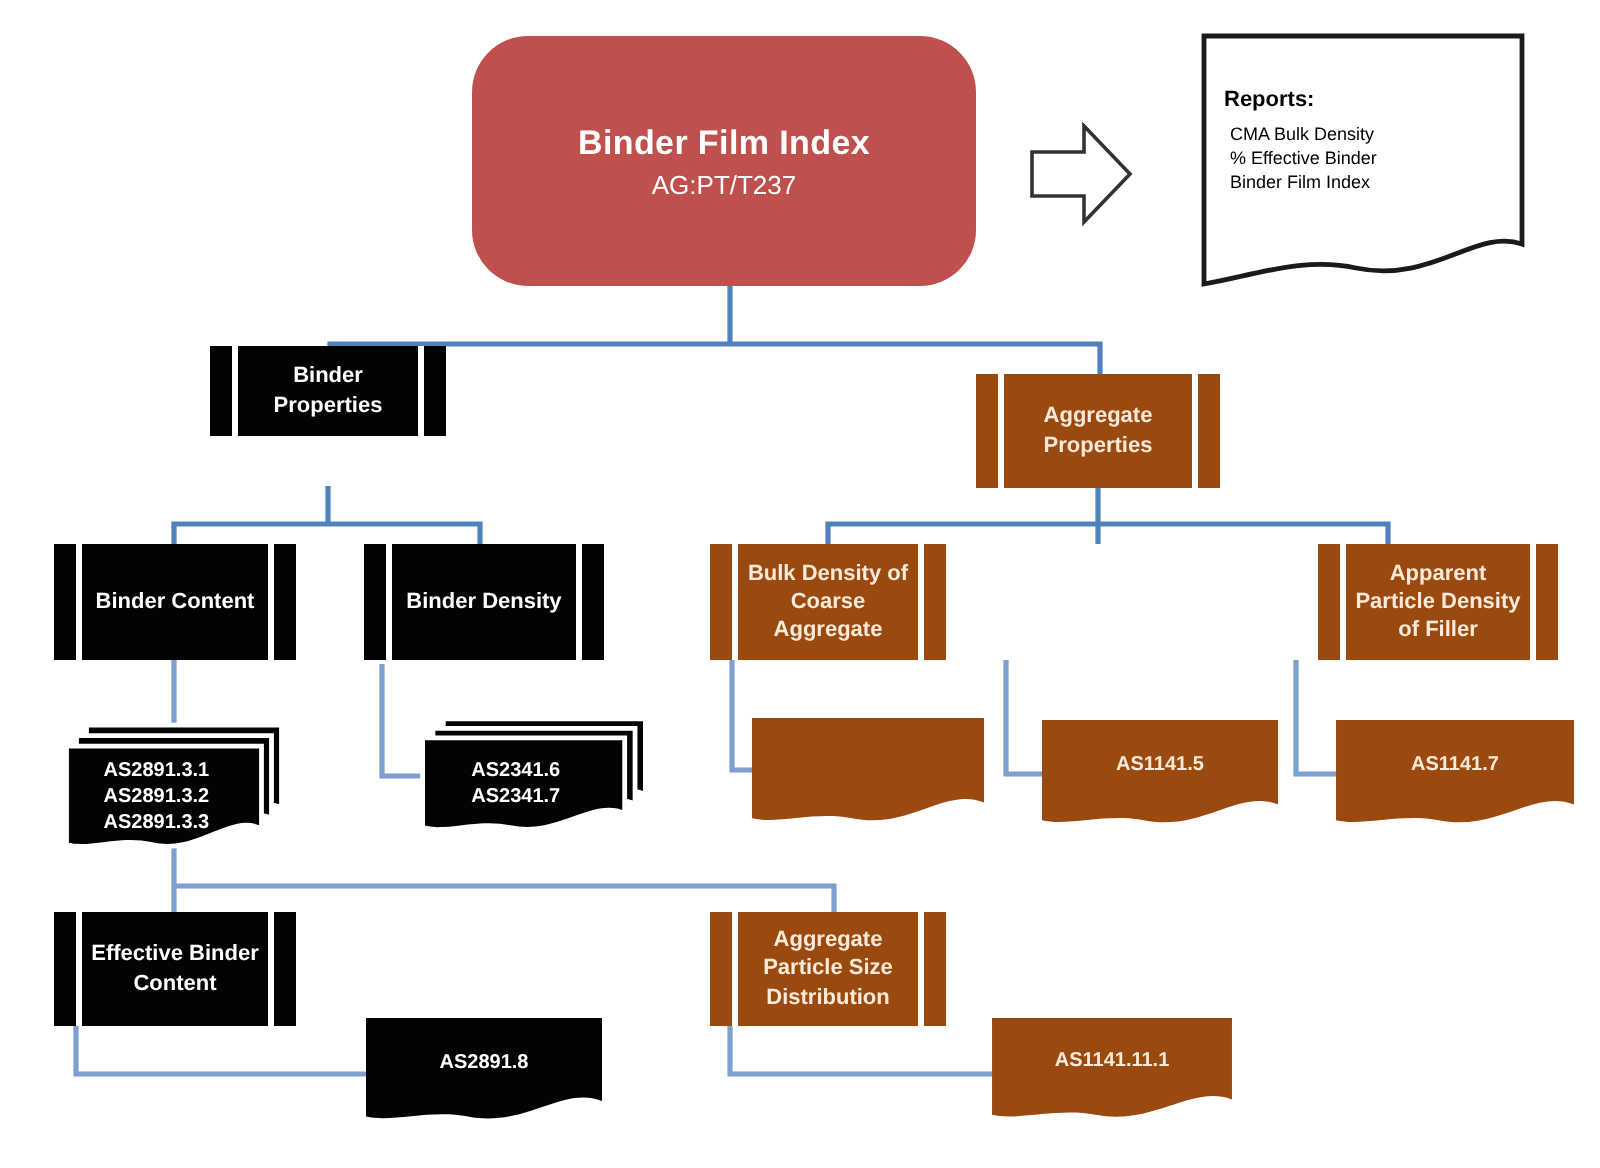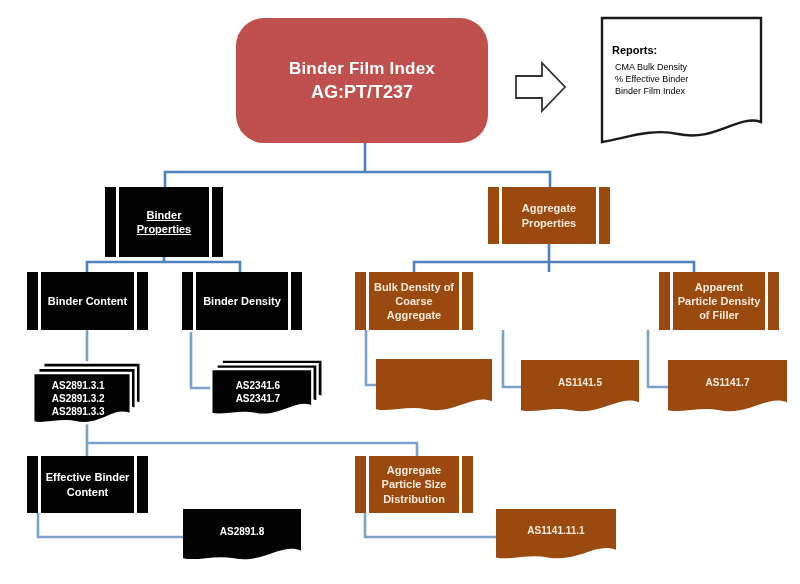--- a/index.html
+++ b/index.html
@@ -7,21 +7,21 @@
        font-family:"Liberation Sans", sans-serif;}
   .canvas{position:absolute;left:0;top:0;width:800px;height:584px;}
   .wires{position:absolute;left:0;top:0;}
 
   
   .root{position:absolute;left:236px;top:18px;width:252px;height:125px;
         background:#c0504d;border-radius:28px;color:#fff;
         display:flex;flex-direction:column;align-items:center;justify-content:center;
         text-align:center;}
   .root .t1{font-size:17px;font-weight:700;letter-spacing:.2px;}
-  .root .t2{font-size:18px;font-weight:700;margin-top:3px;}
+  .root .t2{font-size:13px;font-weight:400;margin-top:3px;}
 
   
   .pp{position:absolute;display:flex;align-items:center;justify-content:center;
       text-align:center;font-weight:700;font-size:11px;line-height:1.3;}
   .pp::before,.pp::after{content:"";position:absolute;top:0;bottom:0;width:3px;background:#fff;}
   .pp::before{left:11px}
   .pp::after{right:11px}
   .pp .lbl{padding:0 17px;position:relative;z-index:1;}
   .black{background:#030303;color:#fff;}
   .brown{background:#9b4a0f;color:#fbe9da;}
@@ -79,21 +79,21 @@
       <path d="M2,2 H161 V106 C138,98 116,126 78,118 C52,112 26,122 2,126 Z" fill="#ffffff" stroke="#1a1a1a" stroke-width="2.4" vector-effect="non-scaling-stroke"></path>
     </svg>
     <div class="inner">
       <div class="rh">Reports:</div>
       <div class="ri">CMA Bulk Density</div>
       <div class="ri">% Effective Binder</div>
       <div class="ri">Binder Film Index</div>
     </div>
   </div>
 
-  <div class="pp black" style="left:105px;top:187px;width:118px;height:70px;text-decoration:underline;">
+  <div class="pp black" style="left:105px;top:173px;width:118px;height:45px;">
     <span class="lbl">Binder Properties</span>
   </div>
   <div class="pp brown" style="left:488px;top:187px;width:122px;height:57px;">
     <span class="lbl">Aggregate Properties</span>
   </div>
 
   <div class="pp black" style="left:27px;top:272px;width:121px;height:58px;">
     <span class="lbl">Binder Content</span>
   </div>
   <div class="pp black" style="left:182px;top:272px;width:120px;height:58px;">

